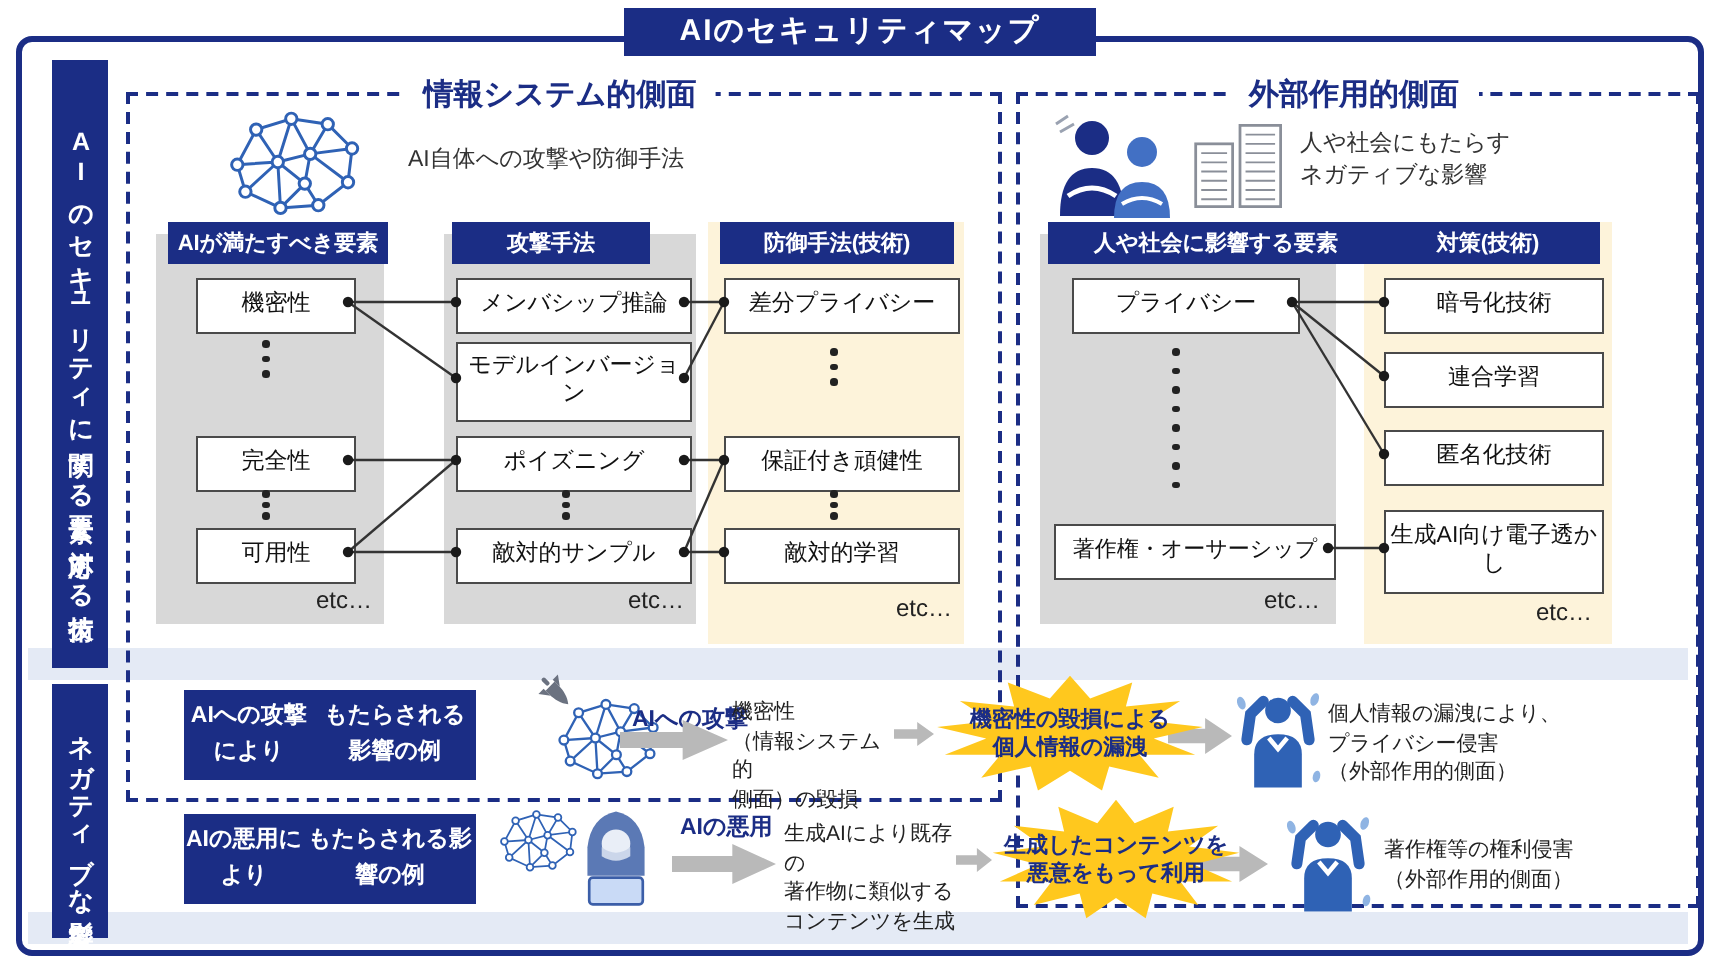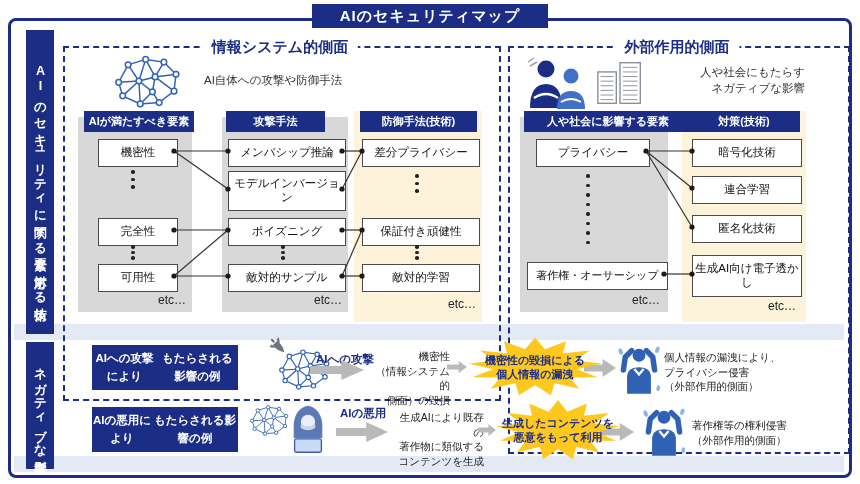--- a/index.html
+++ b/index.html
@@ -32,21 +32,21 @@
   .etc{position:absolute;font-size:12px;color:#222;text-align:right;z-index:2;}
   .connx{position:absolute;left:0;top:0;z-index:4;pointer-events:none;}
   .exbox{position:absolute;background:#1b2d85;color:#fff;font-weight:bold;font-size:11.5px;
          display:flex;flex-direction:row;align-items:center;justify-content:center;
          line-height:1.55;z-index:2;text-align:center;}
   .arrlabel{position:absolute;color:#1b2d85;font-weight:bold;font-size:11.5px;z-index:2;white-space:nowrap;}
   .barrow{position:absolute;background:#b9b9b9;z-index:2;
           clip-path:polygon(0 30%,58% 30%,58% 0,100% 50%,58% 100%,58% 70%,0 70%);}
   .extext{position:absolute;font-size:10.5px;color:#222;line-height:1.4;z-index:2;}
   .extext span{display:block;}
-  .center{text-align:right;}
+  .center{text-align:left;}
   .burst{position:absolute;z-index:6;}
   .burst svg{position:absolute;left:0;top:0;width:100%;height:100%;}
   .burst .btxt{position:absolute;inset:0;display:flex;flex-direction:column;align-items:center;
                justify-content:center;font-weight:bold;color:#1b2d85;font-size:11px;
                line-height:1.3;z-index:1;text-align:center;}
   .icon{position:absolute;z-index:2;}
 </style>
 </head>
 <body>
 

